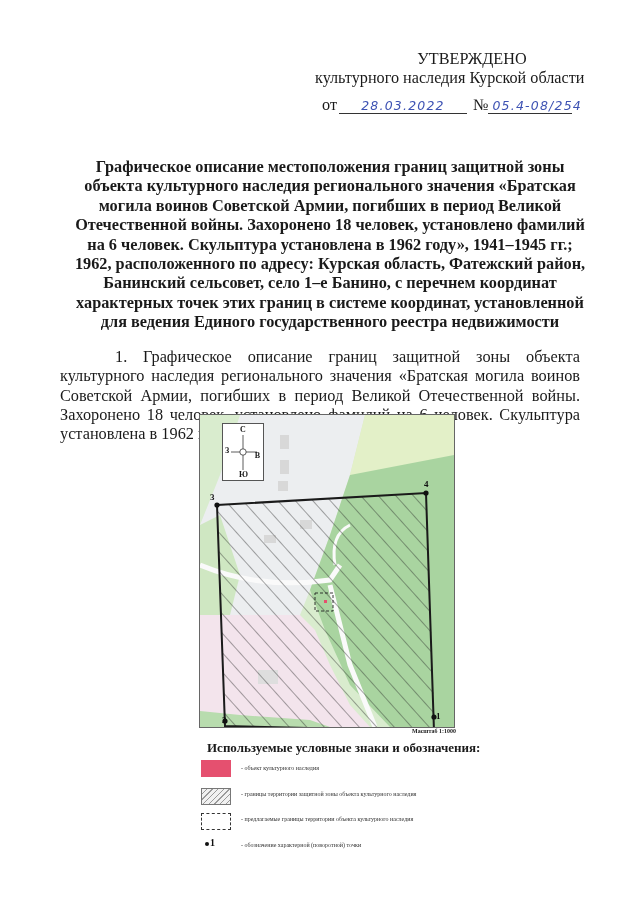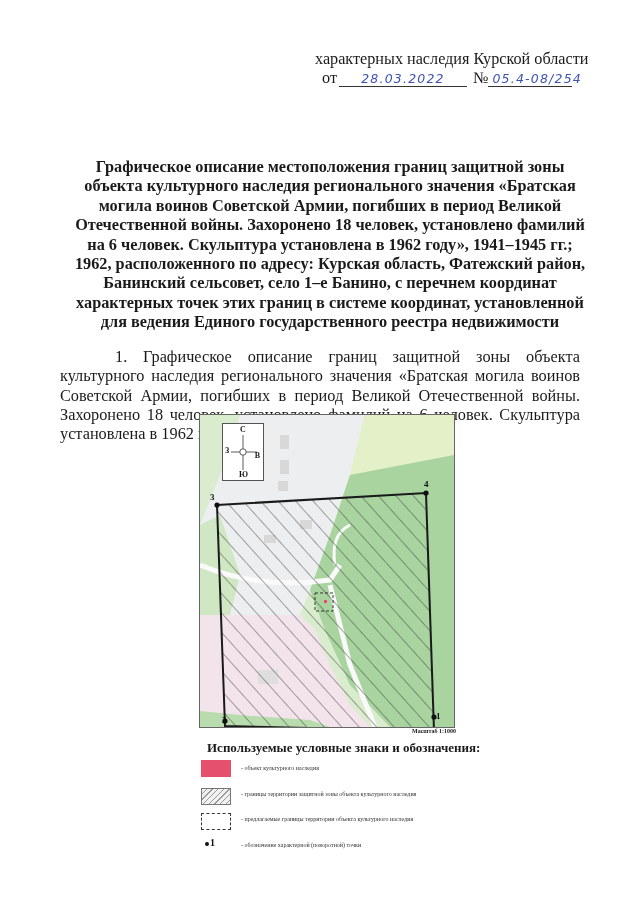--- a/index.html
+++ b/index.html
@@ -3,21 +3,21 @@
 <meta charset="utf-8">
 <style>
   html, body { margin: 0; padding: 0; background: #ffffff; }
   body { width: 640px; height: 905px; position: relative; overflow: hidden;
          font-family: "Liberation Serif", "DejaVu Serif", serif; color: #1a1a1a; }
 
   .approval { position: absolute; left: 300px; top: 50px; width: 300px;
               font-size: 16.2px; line-height: 19px; }
   .approval .title { text-align: center; padding-left: 44px; }
   .approval .line { white-space: nowrap; padding-left: 15px; }
-  .approval .sig { white-space: nowrap; padding-left: 22px; margin-top: 0; }
+  .approval .sig { white-space: nowrap; padding-left: 22px; margin-top: 8px; }
   .hand { font-family: "DejaVu Sans", sans-serif; font-style: italic; color: #3d52b3;
           font-size: 12.5px; letter-spacing: 1.2px; display: inline-block;
           border-bottom: 1px solid #333; vertical-align: baseline; line-height: 14px; }
   .hand.date { width: 128px; text-align: center; margin-left: 2px; margin-right: 6px; }
   .hand.num { width: 80px; padding-left: 4px; }
 
   .heading { position: absolute; left: 70px; top: 157px; width: 520px;
              font-weight: bold; font-size: 16.3px; line-height: 19.4px; text-align: center; }
 
   .para { position: absolute; left: 60px; top: 347px; width: 520px;
@@ -53,21 +53,22 @@
       repeating-linear-gradient(135deg, #f1f1f1 0 3px, #9a9a9a 3px 4px); box-sizing: border-box; }
   .sw.dashed { border: 1px dashed #333; background: #fff; box-sizing: border-box; }
   .dot-sym { position: absolute; left: 4px; top: -3px; font-size: 10px; font-weight: bold; color: #111; }
   .dot-sym::before { content: ""; display: inline-block; width: 4px; height: 4px; border-radius: 50%;
                      background: #111; margin-right: 1px; vertical-align: middle; }
 </style>
 </head>
 <body>
 
 <div class="approval">
-  <div class="line">характерных наследия Курской области</div>
+  <div class="title">УТВЕРЖДЕНО</div>
+  <div class="line">культурного наследия Курской области</div>
   <div class="sig">
     <span>от</span><span class="hand date">28.03.2022</span><span>№</span><span class="hand num">05.4-08/254</span>
   </div>
 </div>
 
 <div class="heading">Графическое описание местоположения границ защитной зоны объекта культурного наследия регионального значения «Братская могила воинов Советской Армии, погибших в период Великой Отечественной войны. Захоронено 18 человек, установлено фамилий на 6 человек. Скульптура установлена в 1962 году», 1941–1945 гг.; 1962, расположенного по адресу: Курская область, Фатежский район, Банинский сельсовет, село 1–е Банино, с перечнем координат характерных точек этих границ в системе координат, установленной для ведения Единого государственного реестра недвижимости</div>
 
 <div class="para"><span class="indent"></span><span>1. Графическое описание границ защитной зоны объекта культурного наследия регионального значения «Братская могила воинов Советской Армии, погибших в период Великой Отечественной войны. Захоронено 18 человек, установлено фамилий на 6 человек. Скульптура установлена в 1962 году», 1941–1945 гг.; 1962.</span></div>
 
 <div class="map">

